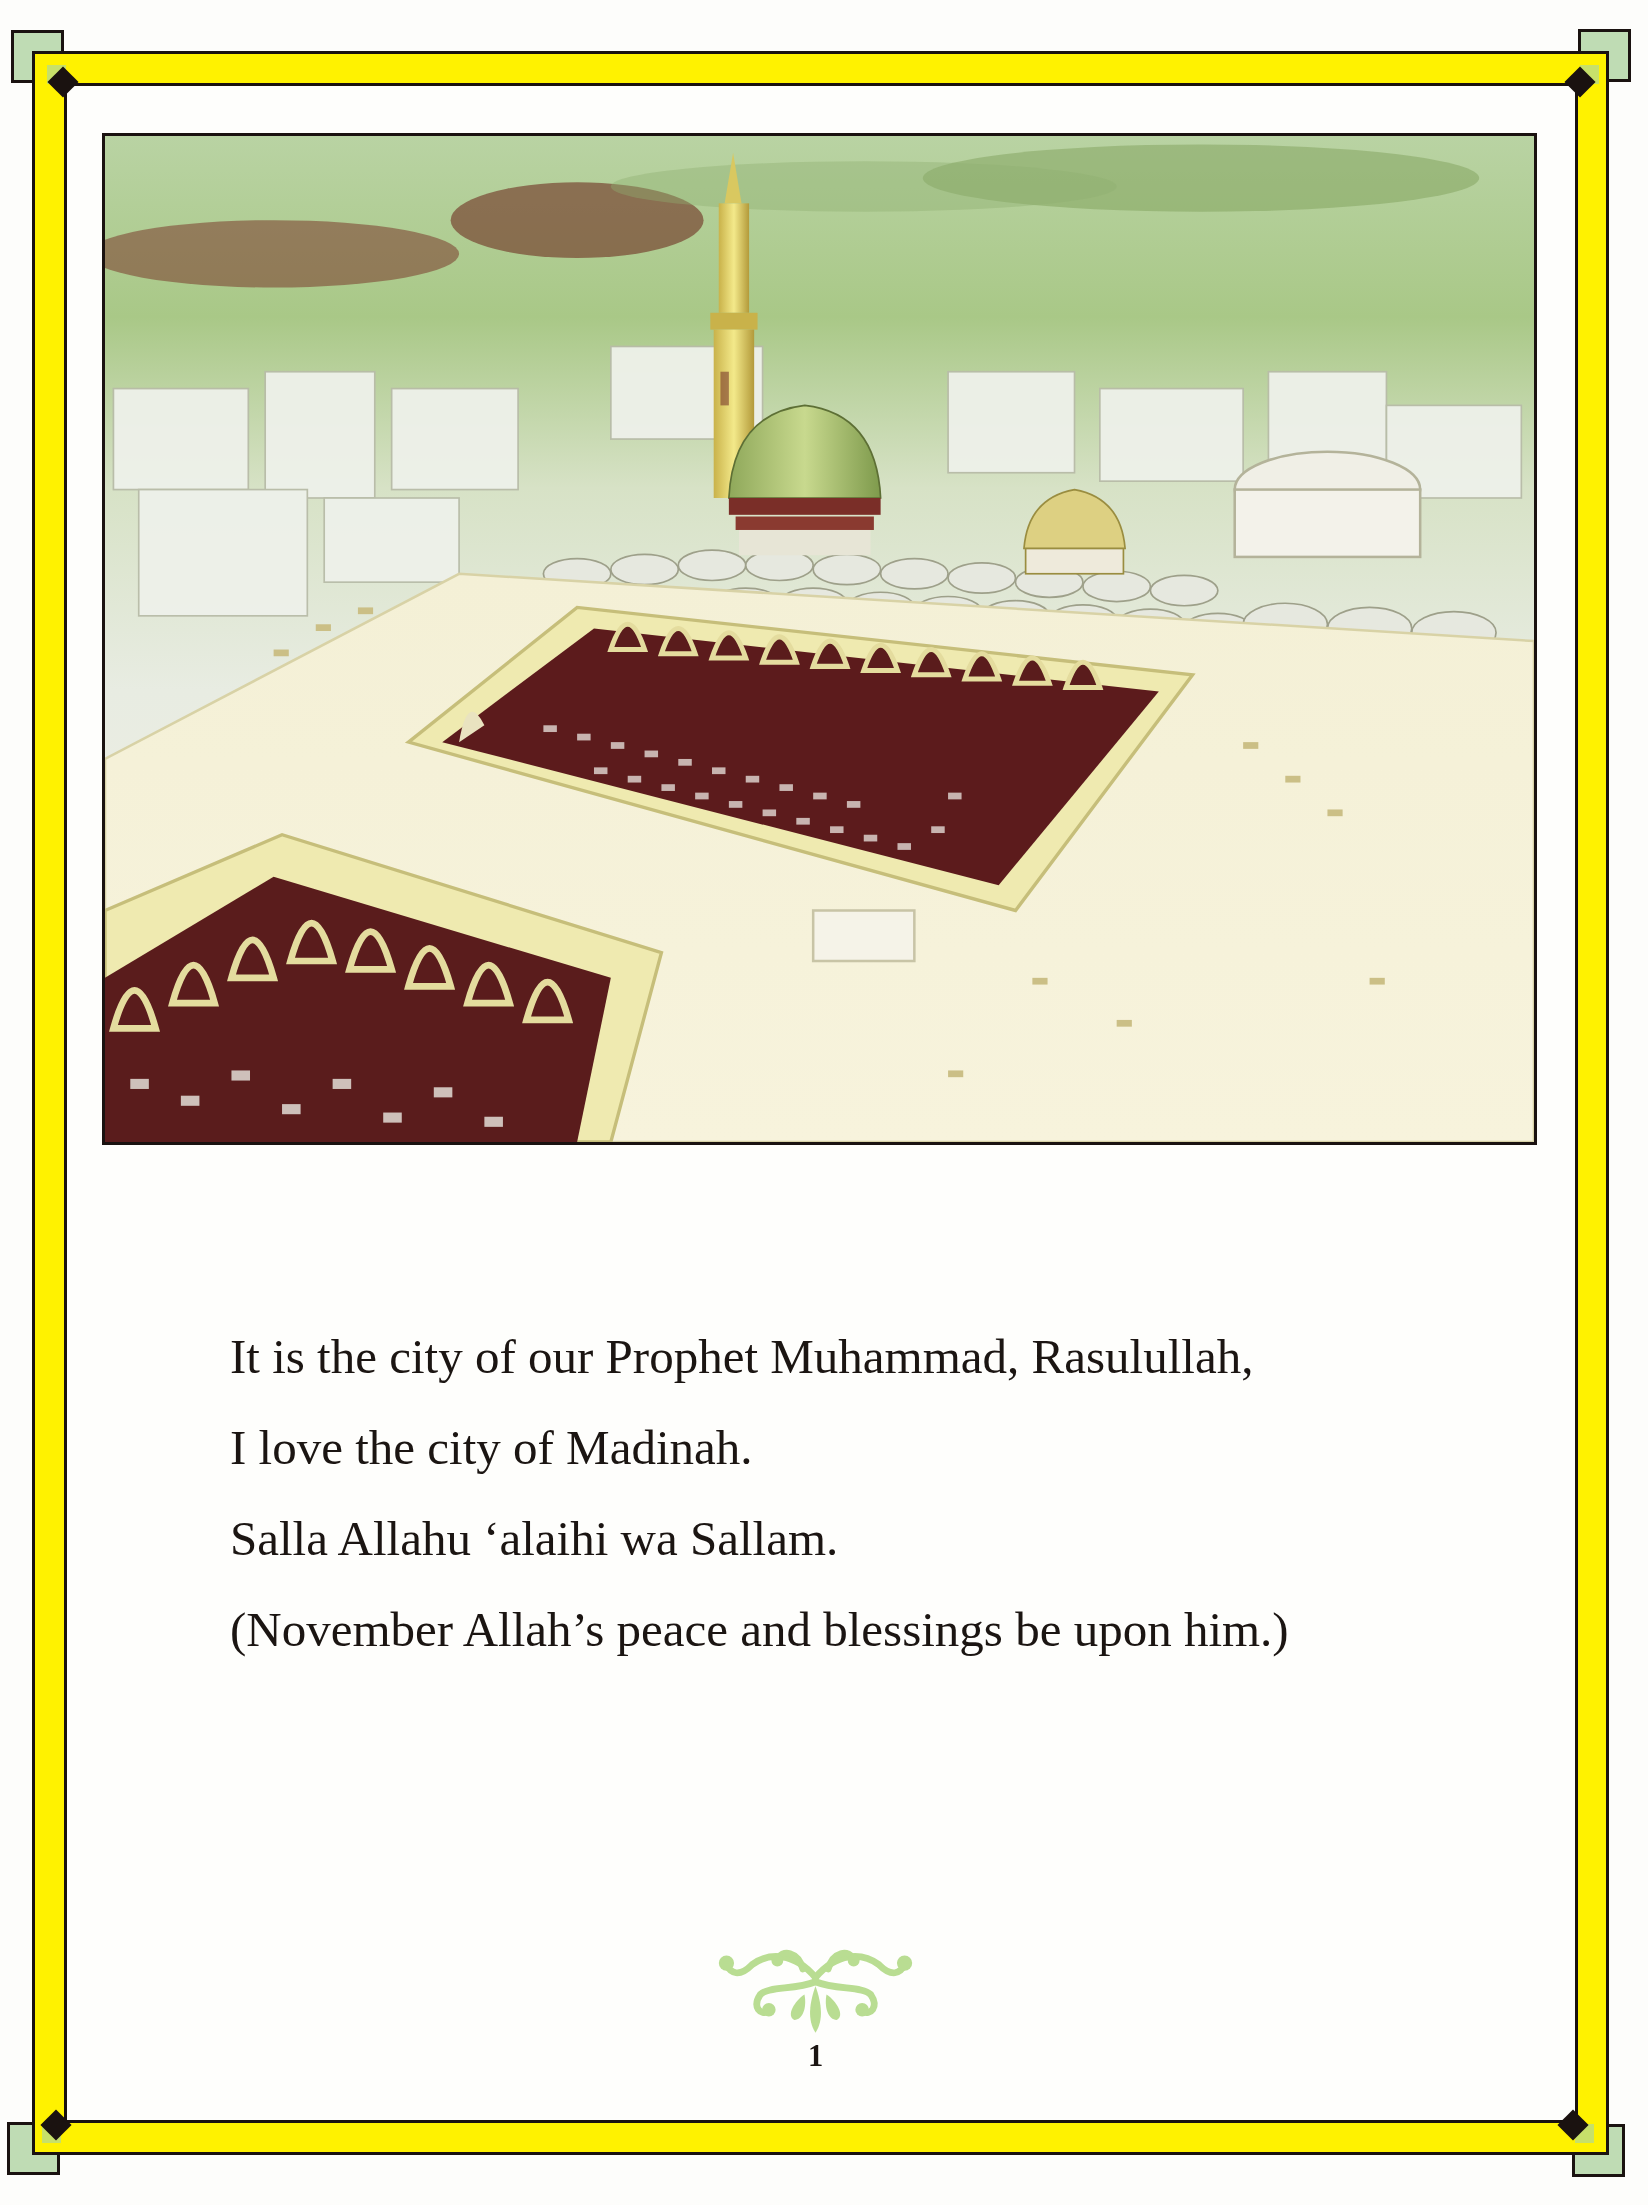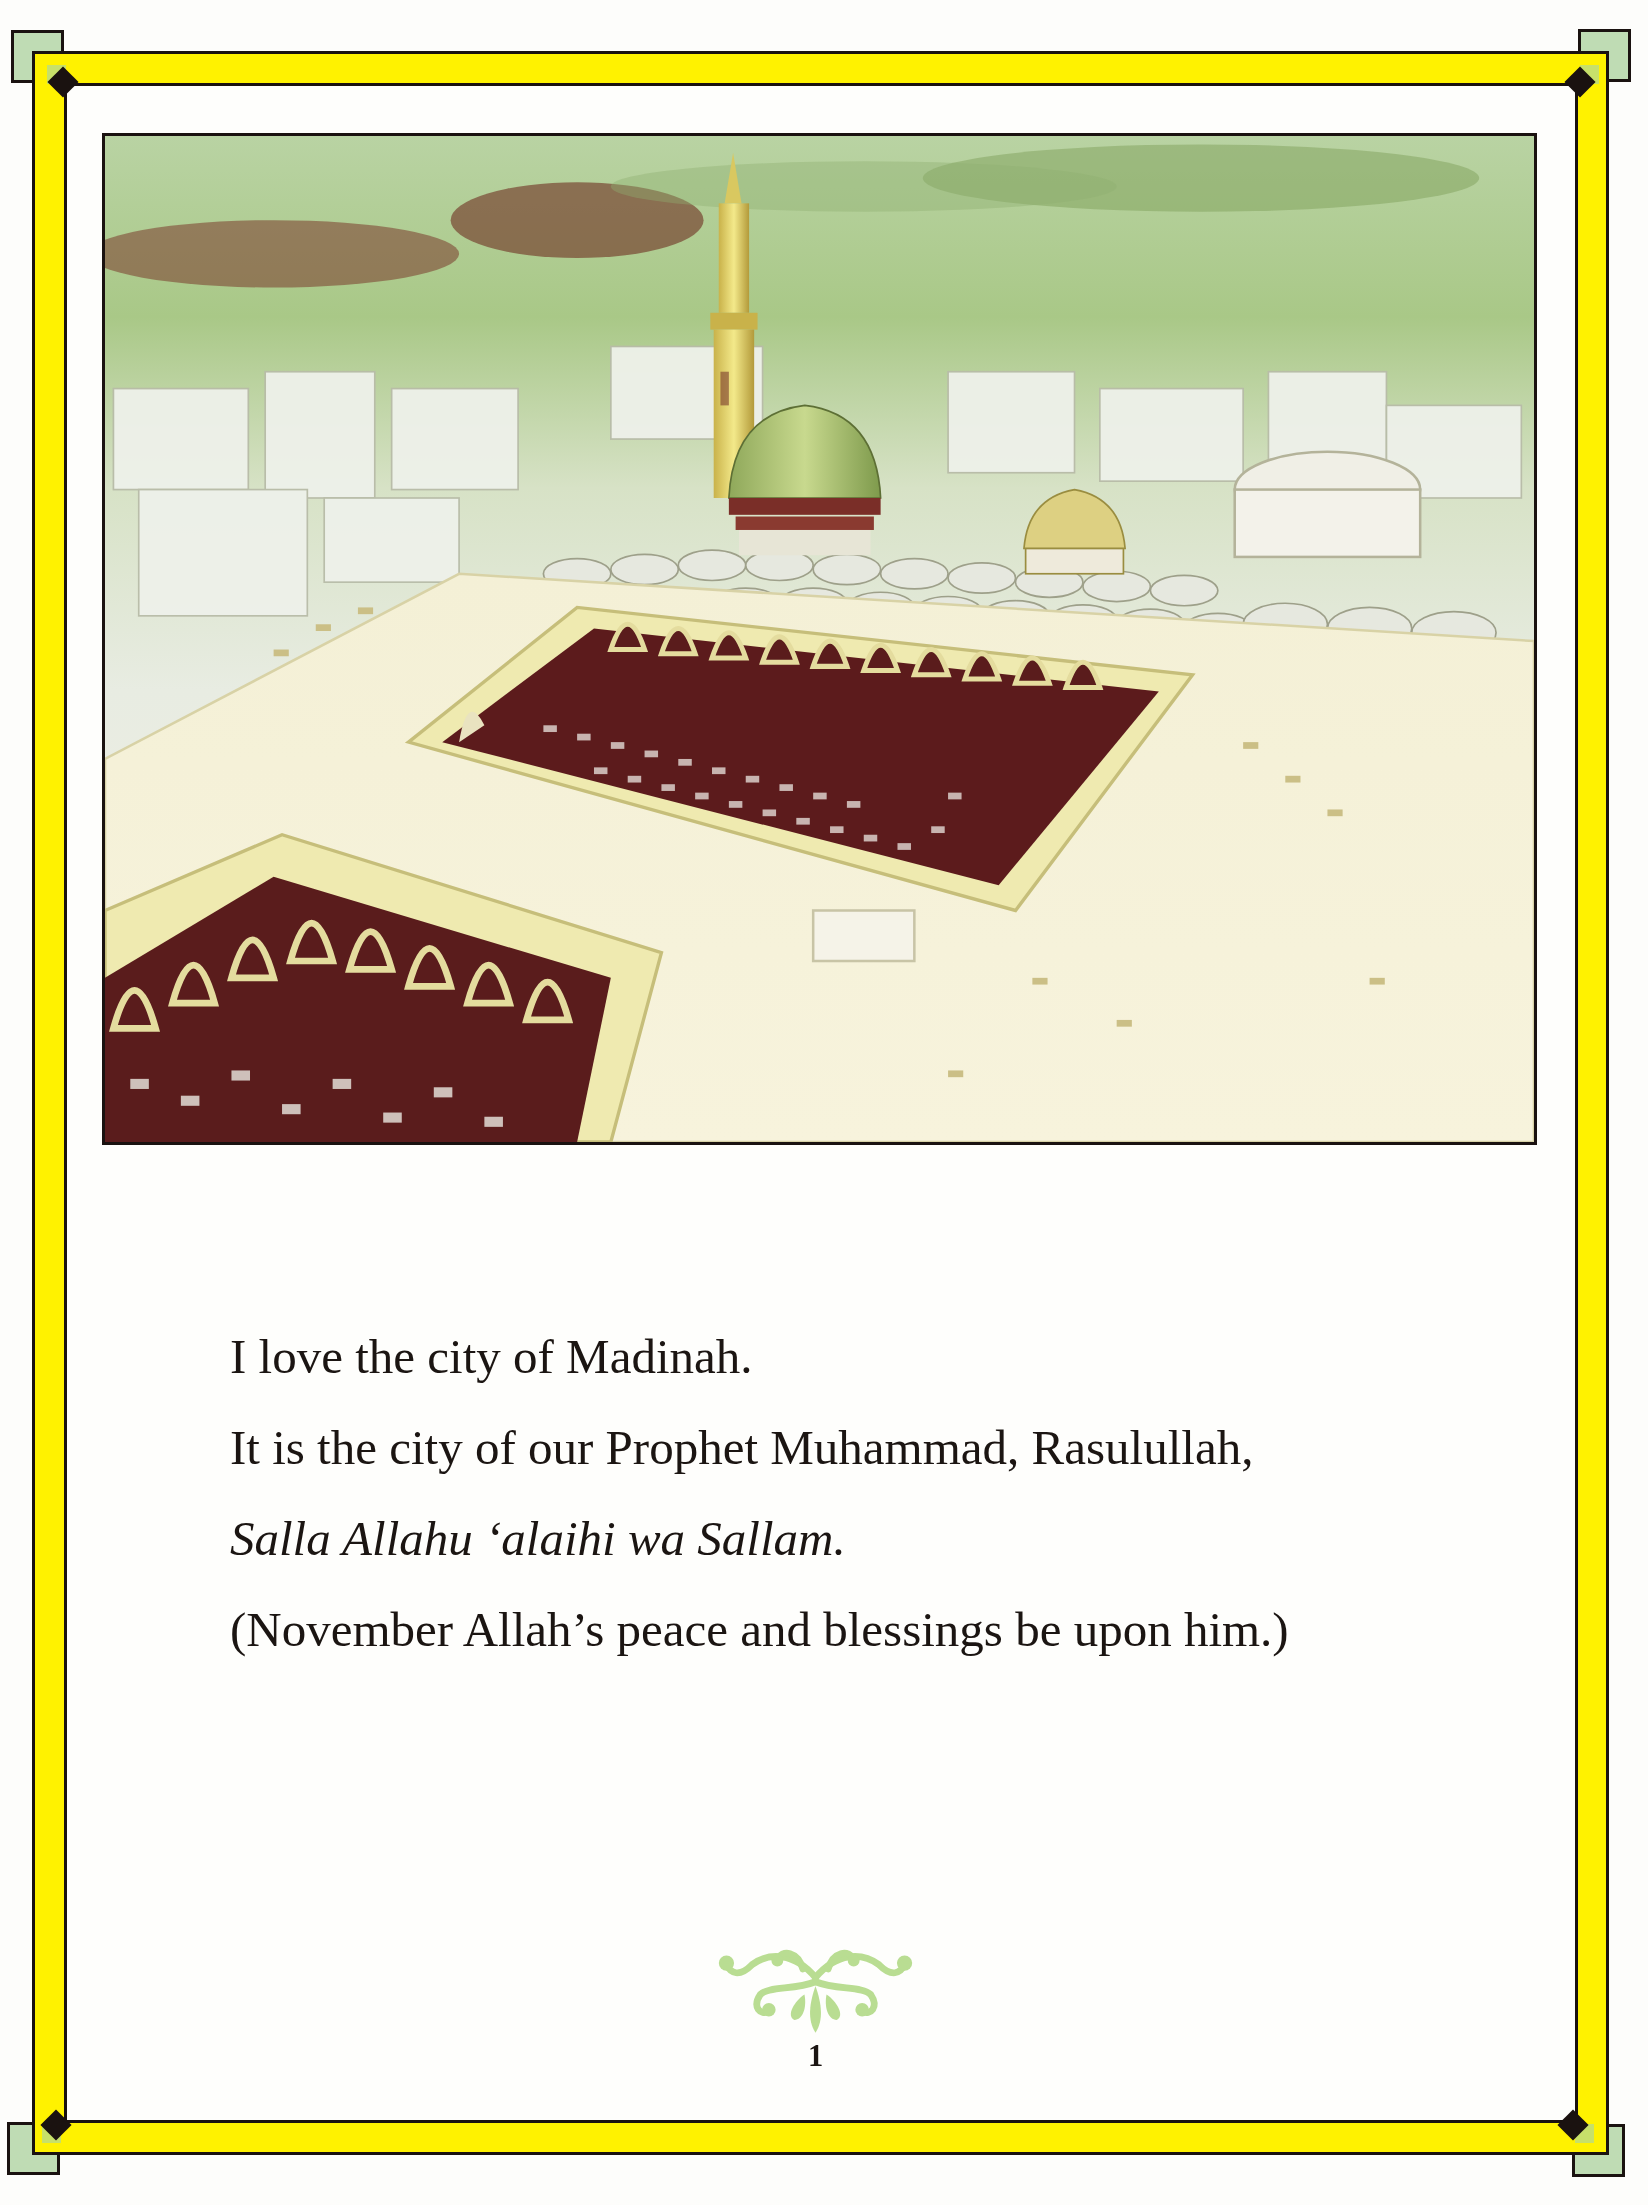--- a/index.html
+++ b/index.html
@@ -31,21 +31,21 @@
     position: absolute; left: 102px; top: 133px; width: 1435px; height: 1012px;
     box-sizing: border-box; border: 3.4px solid #1a1210; overflow: hidden;
     background: #f3f0d8;
   }
   .illustration svg { display: block; width: 100%; height: 100%; }
   .text-block {
     position: absolute; left: 230px; top: 1311px; width: 1186px;
     color: #1b1512; font-size: 49px; line-height: 91px;
   }
   .text-block .line { white-space: nowrap; display: block; }
-  .text-block .italic { font-style: italic; }
+  .text-block .italic { }
   .ornament { position: absolute; left: 701px; top: 1935px; width: 229px; height: 102px; }
   .page-number {
     position: absolute; left: 796px; top: 2039px; width: 39px; text-align: center;
     font-weight: bold; font-size: 30.5px; color: #1b1512;
   }
 </style>
 </head>
 <body>
 
 <div class="corner-square" style="left:11px; top:30px;"></div>
@@ -235,22 +235,22 @@
         <rect x="330" y="1160" width="22" height="12"></rect>
       <rect x="390" y="1130" width="22" height="12"></rect>
         <rect x="450" y="1165" width="22" height="12"></rect>
     </g>
 
     <rect x="840" y="920" width="120" height="60" fill="#f5f3e8" stroke="#c8c4a6" stroke-width="3"></rect>
   </svg>
 </div>
 
 <div class="text-block">
+  <span class="line">It is the city of our Prophet Muhammad, Rasulullah,</span>
   <span class="line">I love the city of Madinah.</span>
-  <span class="line">It is the city of our Prophet Muhammad, Rasulullah,</span>
   <span class="line italic">Salla Allahu ‘alaihi wa Sallam.</span>
   <span class="line">(November Allah’s peace and blessings be upon him.)</span>
 </div>
 
 <svg class="ornament" viewBox="0 0 270 120">
   <g fill="none" stroke="#b9dd92" stroke-width="8" stroke-linecap="round">
     <path d="M135,50 C110,20 80,20 60,35 C45,50 35,45 30,35"></path>
     <path d="M135,50 C160,20 190,20 210,35 C225,50 235,45 240,35"></path>
     <path d="M120,40 C115,20 95,15 90,30"></path>
     <path d="M150,40 C155,20 175,15 180,30"></path>

